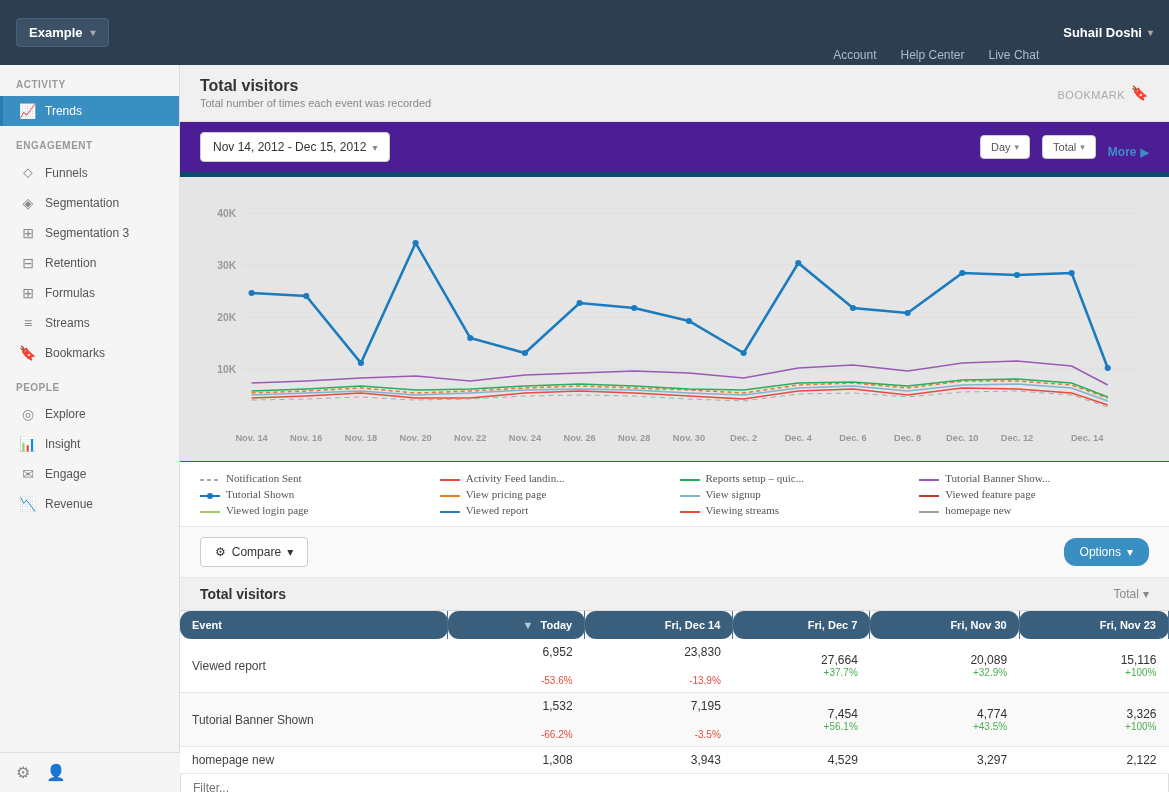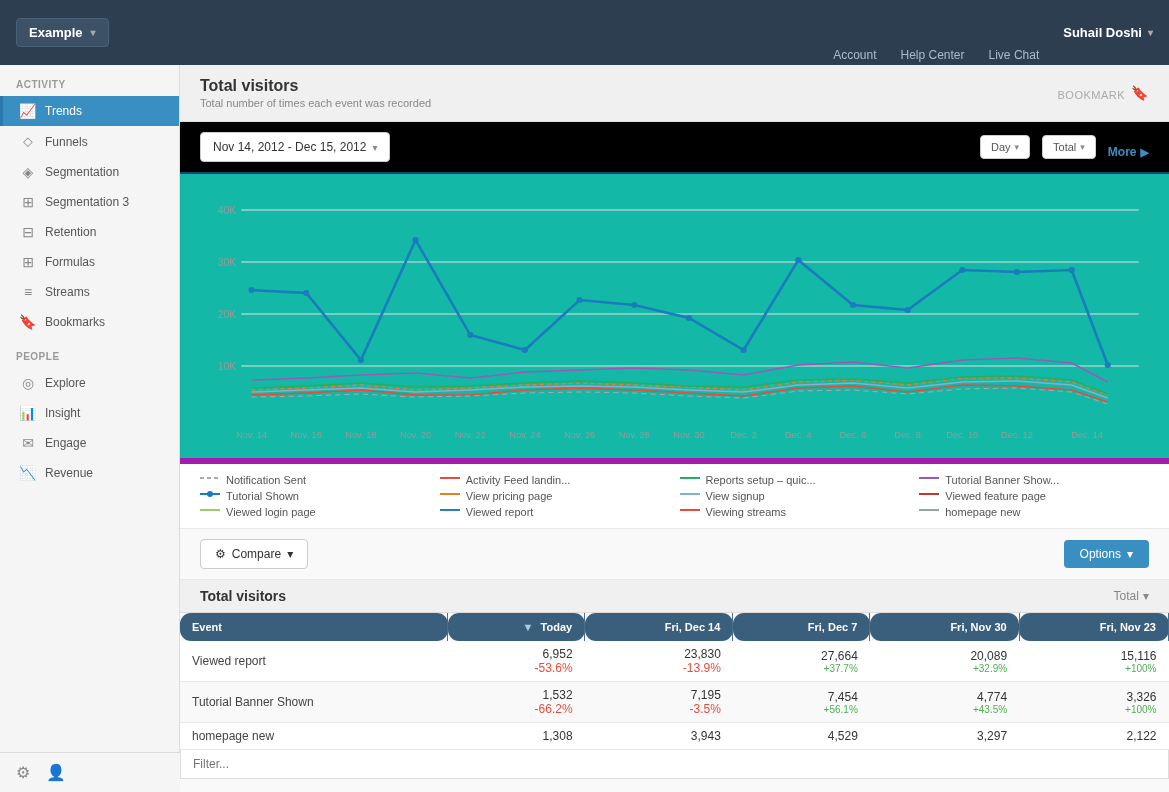--- a/index.html
+++ b/index.html
@@ -114,22 +114,22 @@
       letter-spacing: 0.5px;
     }
     .bookmark-icon { font-size: 14px; }
 
     
     .chart-toolbar {
       padding: 10px 20px;
       display: flex;
       align-items: center;
       justify-content: space-between;
-      background: #000000;
-      border-bottom: 2px solid #0c4a6e;
+      background: #4c1d95;
+      border-bottom: 5px solid #0c4a6e;
     }
     .date-range-btn {
       background: #fff;
       border: 1px solid #ccc;
       border-radius: 4px;
       padding: 7px 12px;
       font-size: 12px;
       color: #333;
       cursor: pointer;
       display: flex;
@@ -159,46 +159,48 @@
       align-items: center;
       gap: 4px;
       border: none;
       background: none;
       font-weight: 600;
     }
     .more-btn .arrow { font-size: 11px; }
 
     
     .chart-area {
-      background: #14b8a6;
+      background: #e5e5e5;
       padding: 16px 20px 8px;
-      border-bottom: 6px solid #a21caf;
+      border-bottom: 1px solid #a21caf;
+      font-weight: bold;
     }
     .chart-container {
       position: relative;
       height: 260px;
       width: 100%;
     }
     .chart-svg { width: 100%; height: 100%; }
 
     
     .legend {
       display: grid;
       grid-template-columns: repeat(4, 1fr);
       gap: 4px 10px;
       padding: 10px 20px;
       background: #fff;
       border-bottom: 1px solid #e8e8e8;
       font-size: 11px;
     }
     .legend-item {
       display: flex;
-      align-items: flex-start;
+      align-items: flex-end;
       gap: 6px;
       color: #555;
+      font-family: Liberation Serif, serif;
     }
 
     
     .bottom-toolbar {
       padding: 10px 20px;
       display: flex;
       align-items: center;
       justify-content: space-between;
       background: #f9f9f9;
       border-bottom: 1px solid #e8e8e8;
@@ -212,21 +214,21 @@
       color: #333;
       cursor: pointer;
       display: flex;
       align-items: center;
       gap: 6px;
     }
     .options-btn {
       background: #3a8fc2;
       color: #fff;
       border: none;
-      border-radius: 4px;
+      border-radius: 12px;
       padding: 7px 16px;
       font-size: 12px;
       cursor: pointer;
       display: flex;
       align-items: center;
       gap: 6px;
     }
 
     
     .table-header-row {
@@ -265,21 +267,21 @@
       padding: 6px 12px;
       border-bottom: 1px solid #e8e8e8;
       text-align: right;
       font-size: 12px;
       color: #333;
     }
     .data-table td:first-child { text-align: left; color: #444; }
     .data-table tr:nth-child(even) td { background: #f9f9f9; }
     .data-table tr:nth-child(odd) td { background: #fff; }
     .change-positive { color: #4caf50; font-size: 10px; }
-    .change-negative { color: #e74c3c; font-size: 12px; }
+    .change-negative { color: #e74c3c; font-size: 10px; margin-top: 16px; }
 
     
     .filter-input {
       width: 100%;
       padding: 7px 12px;
       border: 1px solid #ddd;
       border-top: none;
       font-size: 12px;
       color: #aaa;
       background: #fff;
@@ -310,20 +312,21 @@
 
   <div class="sidebar">
 
     <div class="sidebar-section-label">ACTIVITY</div>
 
     <div class="sidebar-item active">
       <span class="sidebar-icon">📈</span>
       <span>Trends</span>
     </div>
 
+    <div class="sidebar-section-label">ENGAGEMENT</div>
 
     <div class="sidebar-item">
       <span class="sidebar-icon">⬦</span>
       <span>Funnels</span>
     </div>
     <div class="sidebar-item">
       <span class="sidebar-icon">◈</span>
       <span>Segmentation</span>
     </div>
     <div class="sidebar-item">

